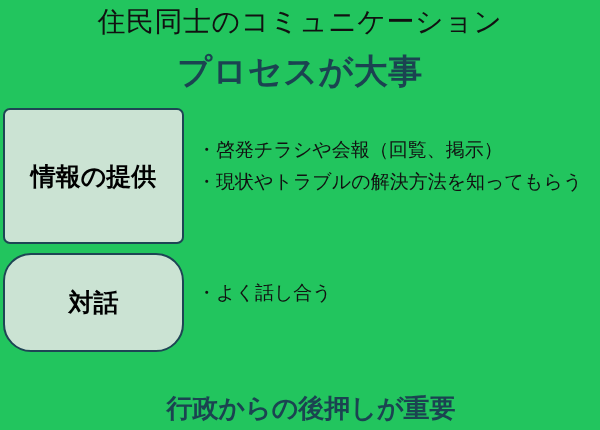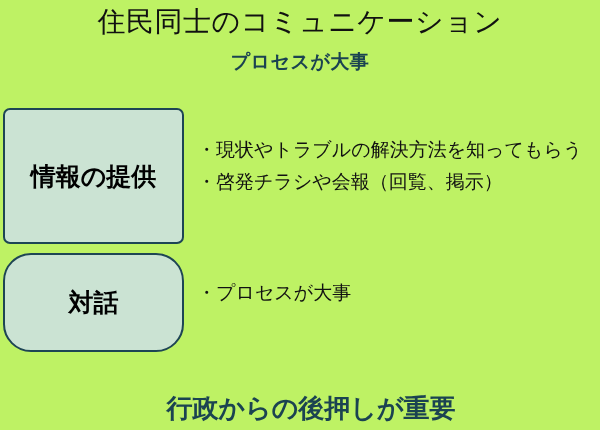--- a/index.html
+++ b/index.html
@@ -4,21 +4,21 @@
 <style>
   html, body {
     margin: 0;
     padding: 0;
     background: #ffffff;
   }
   .slide {
     position: relative;
     width: 600px;
     height: 430px;
-    background: #bef264;
+    background: #22c55e;
     overflow: hidden;
     font-family: "Liberation Sans", "DejaVu Sans", sans-serif;
   }
   .title-main {
     position: absolute;
     top: 3px;
     left: 0;
     width: 600px;
     text-align: center;
     font-size: 28px;
@@ -26,21 +26,21 @@
     color: #111111;
     letter-spacing: 0.5px;
     white-space: nowrap;
   }
   .title-sub {
     position: absolute;
     top: 49px;
     left: 0;
     width: 600px;
     text-align: center;
-    font-size: 19px;
+    font-size: 34px;
     font-weight: bold;
     color: #1b4351;
     letter-spacing: 0.5px;
     white-space: nowrap;
   }
   .round-box {
     position: absolute;
     left: 3px;
     width: 181px;
     box-sizing: border-box;
@@ -95,27 +95,27 @@
 
   <div class="title-main">住民同士のコミュニケーション</div>
 
   <div class="title-sub">プロセスが大事</div>
 
   <div class="round-box box-info">
     <span>情報の提供</span>
   </div>
 
   <div class="bullets bullets-info">
+    <div>・啓発チラシや会報（回覧、掲示）</div>
     <div>・現状やトラブルの解決方法を知ってもらう</div>
-    <div>・啓発チラシや会報（回覧、掲示）</div>
   </div>
 
   <div class="round-box box-dialog">
     <span>対話</span>
   </div>
 
   <div class="bullets bullets-dialog">
-    <div>・プロセスが大事</div>
+    <div>・よく話し合う</div>
   </div>
 
   <div class="footer-note">行政からの後押しが重要</div>
 
 </div>
 
 </body></html>

